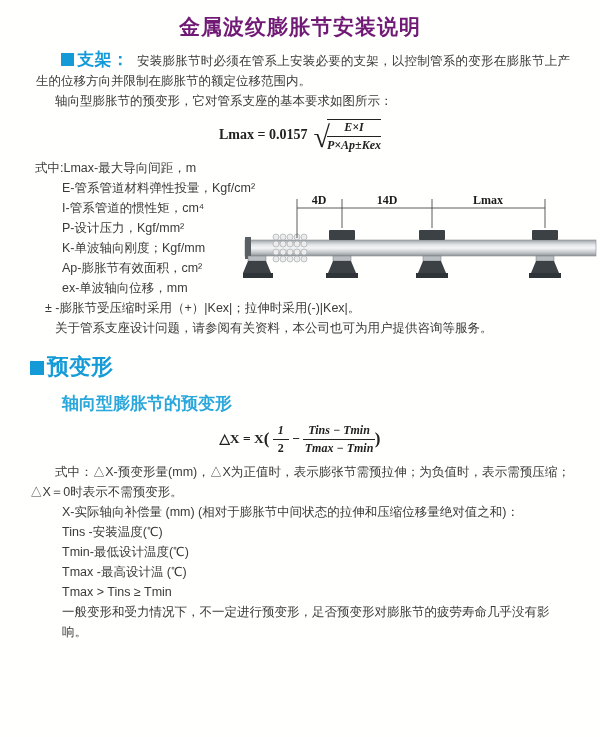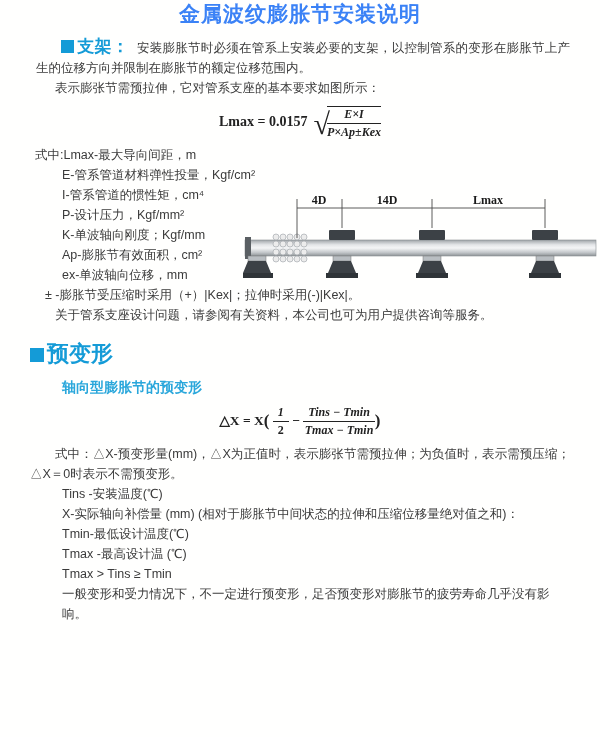--- a/index.html
+++ b/index.html
@@ -1,22 +1,22 @@
 <!DOCTYPE html>
 <html><head>
 <meta charset="utf-8">
 <style>
   html,body{margin:0;padding:0;background:#ffffff;}
   .page{
     position:relative; width:600px; height:737px; background:#fffffe;
     font-family:"Liberation Sans",sans-serif; color:#3a3a3a; overflow:hidden;
   }
   .doc-title{
-    margin:0; text-align:center;
-    font-size:21px; font-weight:bold; color:#3b82f6; letter-spacing:1px;
+    margin:0; padding-top:13px; text-align:center;
+    font-size:21px; font-weight:bold; color:#701a75; letter-spacing:1px;
   }
   .bodytext{ font-size:12.5px; line-height:20px; }
   .para{ margin:0 30px; text-align:justify; }
   .indent{ text-indent:2em; }
   .sq{
     display:inline-block; width:13px; height:13px; background:#149bd7;
     margin-right:3px; vertical-align:-1px;
   }
   .sq.big{ width:14px; height:14px; }
   .inline-head{
@@ -38,39 +38,39 @@
   .f2 .paren{ font-size:17px; vertical-align:-1px; }
 
   
   .defs{ margin:4px 12px 0 35px; padding:0; width:225px; }
   .defs li{ list-style:none; margin:0; }
   .defs li + li{ margin-left:27px; }
 
   .note{ margin:0 30px; }
   .note.hang{ margin-left:45px; }
 
-  .sub-head{ font-size:14px; font-weight:bold; color:#2aa7db; }
+  .sub-head{ font-size:17px; font-weight:bold; color:#2aa7db; }
   .sub-head.axial{ margin:10px 0 0 62px; }
 
   .line62{ margin-left:62px; margin-right:30px; }
 
   
   .diagram{ position:absolute; left:243px; top:192px; width:356px; height:100px; }
 </style>
 </head>
 <body>
 
 <div class="page">
 
   <h1 class="doc-title">金属波纹膨胀节安装说明</h1>
 
   <p class="para indent bodytext" style="margin-top:9px;margin-left:36px;">
     <span class="sq"></span><span class="inline-head">支架：</span><span>安装膨胀节时必须在管系上安装必要的支架，以控制管系的变形在膨胀节上产生的位移方向并限制在膨胀节的额定位移范围内。</span>
   </p>
-  <p class="para indent bodytext">表示膨张节需预拉伸，它对管系支座的基本要求如图所示：</p>
+  <p class="para indent bodytext">轴向型膨胀节的预变形，它对管系支座的基本要求如图所示：</p>
 
   <div class="formula f1">
     <span>Lmax = 0.0157</span><span class="rad">√</span><span class="radicand"><span class="frac ital">
         <span class="num">E×I</span>
         <span class="den">P×Ap±Kex</span>
     </span></span>
   </div>
 
   <ul class="defs bodytext">
     <li>式中:Lmax-最大导向间距，m</li>
@@ -172,20 +172,20 @@
       <span class="den">2</span>
     </span>
     <span>−</span>
     <span class="frac ital">
       <span class="num">Tins − Tmin</span>
       <span class="den">Tmax − Tmin</span>
     </span><span class="paren">)</span>
   </div>
 
   <p class="para indent bodytext">式中：△X-预变形量(mm)，△X为正值时，表示膨张节需预拉伸；为负值时，表示需预压缩；△X＝0时表示不需预变形。</p>
+  <div class="line62 bodytext">X-实际轴向补偿量 (mm) (相对于膨胀节中间状态的拉伸和压缩位移量绝对值之和)：</div>
   <div class="line62 bodytext">Tins -安装温度(℃)</div>
-  <div class="line62 bodytext">X-实际轴向补偿量 (mm) (相对于膨胀节中间状态的拉伸和压缩位移量绝对值之和)：</div>
   <div class="line62 bodytext">Tmin-最低设计温度(℃)</div>
   <div class="line62 bodytext">Tmax -最高设计温 (℃)</div>
   <div class="line62 bodytext">Tmax &gt; Tins ≥ Tmin</div>
   <div class="line62 bodytext">一般变形和受力情况下，不一定进行预变形，足否预变形对膨胀节的疲劳寿命几乎没有影响。</div>
 
 </div>
 
 </body></html>

